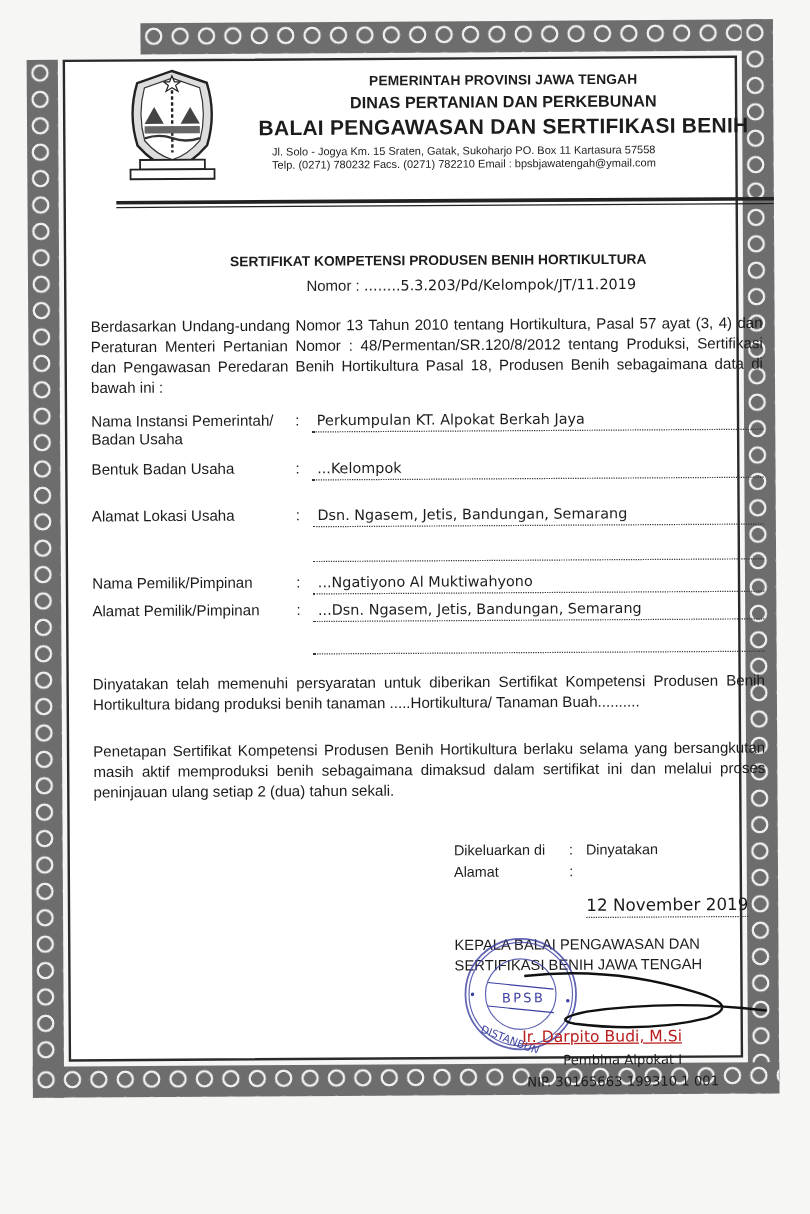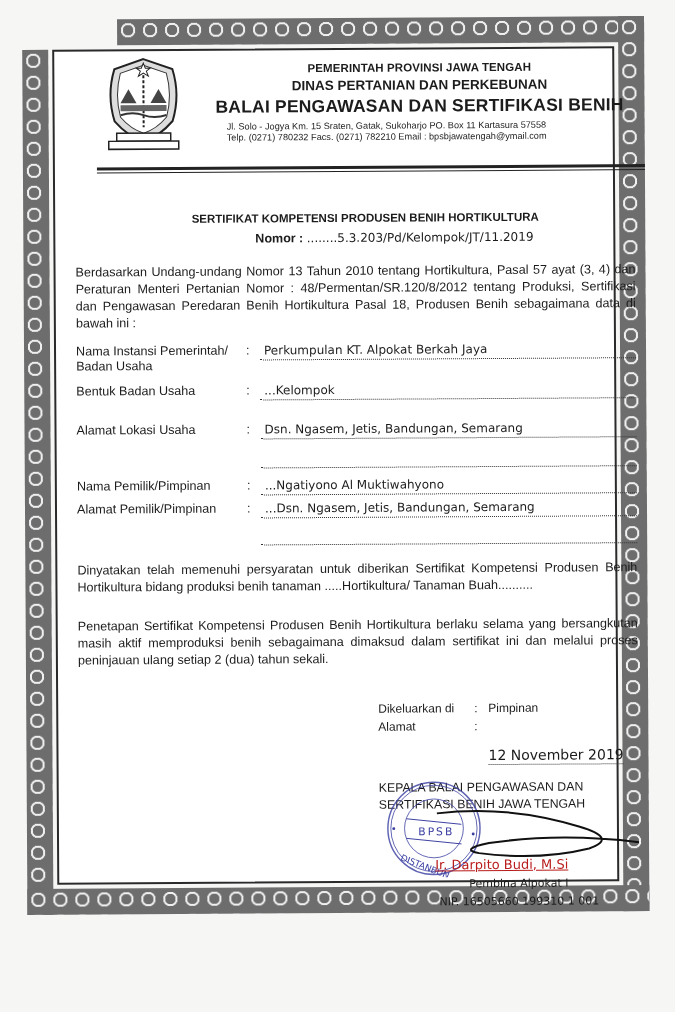--- a/index.html
+++ b/index.html
@@ -49,21 +49,21 @@
     .lh-3 { font-size: 17.5px; font-weight: bold; margin-top: 3px; letter-spacing: 0.2px; }
     .lh-4 { font-size: 9.2px; text-align: left; margin-top: 4px; padding-left: 22px; }
     .lh-5 { font-size: 9.2px; text-align: left; margin-top: 1px; padding-left: 22px; }
     .lh-rule {
       position: absolute; left: 22px; right: -10px; top: 126px;
       border-top: 3px solid #222; border-bottom: 1px solid #222; height: 2px;
     }
 
     .cert-title { text-align: center; font-weight: bold; font-size: 11.5px; margin-top: 34px; margin-left: 20px; }
     .nomor { font-size: 12.5px; margin-top: 7px; padding-left: 180px; }
-    .nomor .lbl { font-weight: bold; }
+    .nomor .lbl { font-weight: normal; }
     .nomor .val { font-family: "DejaVu Sans", sans-serif; font-size: 12px; }
 
     .para { font-size: 12.6px; line-height: 17px; margin-top: 18px; text-align: justify; }
 
     .fields { margin-top: 12px; }
     .field { display: flex; font-size: 12.6px; line-height: 15px; margin-bottom: 6px; }
     .field .flabel { width: 170px; }
     .field .fcolon { width: 14px; }
     .field .fval {
       flex: 1; border-bottom: 1px dotted #333; font-family: "DejaVu Sans", sans-serif; font-size: 12px;
@@ -157,21 +157,21 @@
       <div class="blank-line" style="margin-top:12px;"></div>
     </div>
 
     <div class="para" style="margin-top:16px;">Dinyatakan telah memenuhi persyaratan untuk diberikan Sertifikat Kompetensi Produsen Benih Hortikultura bidang produksi benih tanaman .....Hortikultura/ Tanaman Buah..........</div>
     <div class="para" style="margin-top:22px;">Penetapan Sertifikat Kompetensi Produsen Benih Hortikultura berlaku selama yang bersangkutan masih aktif memproduksi benih sebagaimana dimaksud dalam sertifikat ini dan melalui proses peninjauan ulang setiap 2 (dua) tahun sekali.</div>
 
     <div class="sig-block">
       <div class="sig-row">
         <span class="sl">Dikeluarkan di</span>
         <span class="sc">:</span>
-        <span>Pimpinan</span>
+        <span>Dinyatakan</span>
       </div>
       <div class="sig-row">
         <span class="sl">Alamat</span>
         <span class="sc">:</span>
         <span class="sv-date">12 November 2019</span>
       </div>
       <div class="kepala">
         <div>KEPALA BALAI PENGAWASAN DAN</div>
         <div>SERTIFIKASI BENIH JAWA TENGAH</div>
       </div>
@@ -187,17 +187,17 @@
         <circle cx="9" cy="50" r="1.5" fill="#3a3fa0"></circle>
         <circle cx="90" cy="56" r="1.5" fill="#3a3fa0"></circle>
       </svg>
 
       <svg class="signature" viewBox="0 0 220 60">
         <path d="M18 4 Q90 -4 160 18 Q200 30 170 40 Q120 52 60 44 Q40 40 70 34 Q140 24 220 34" fill="none" stroke="#111" stroke-width="2"></path>
       </svg>
 
       <div class="sig-name">Ir. Darpito Budi, M.Si</div>
       <div class="sig-rank">Pembina Alpokat I</div>
-      <div class="sig-nip">NIP. 16505660 199310 1 001</div>
+      <div class="sig-nip">NIP. 30165663 199310 1 001</div>
     </div>
 
   </div>
 </div>
 
 </body></html>

